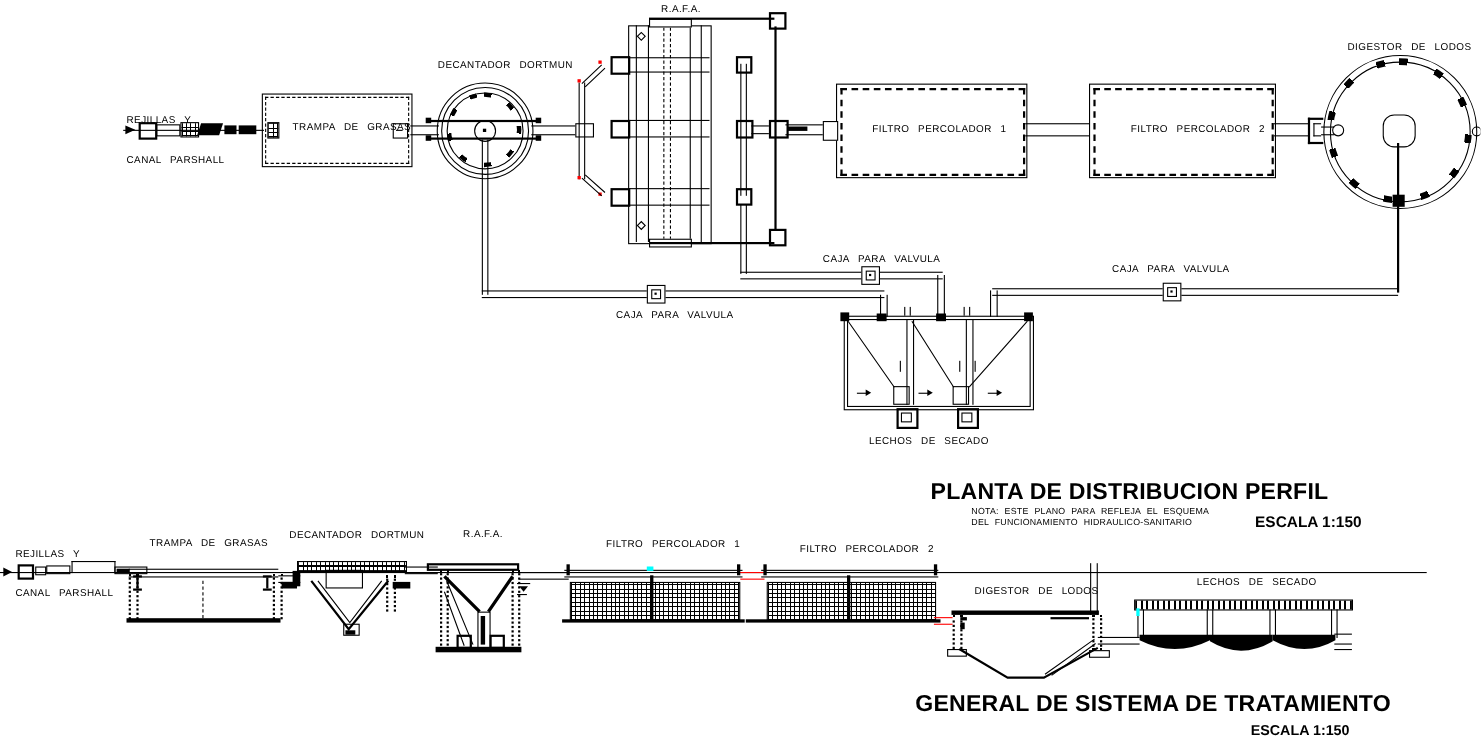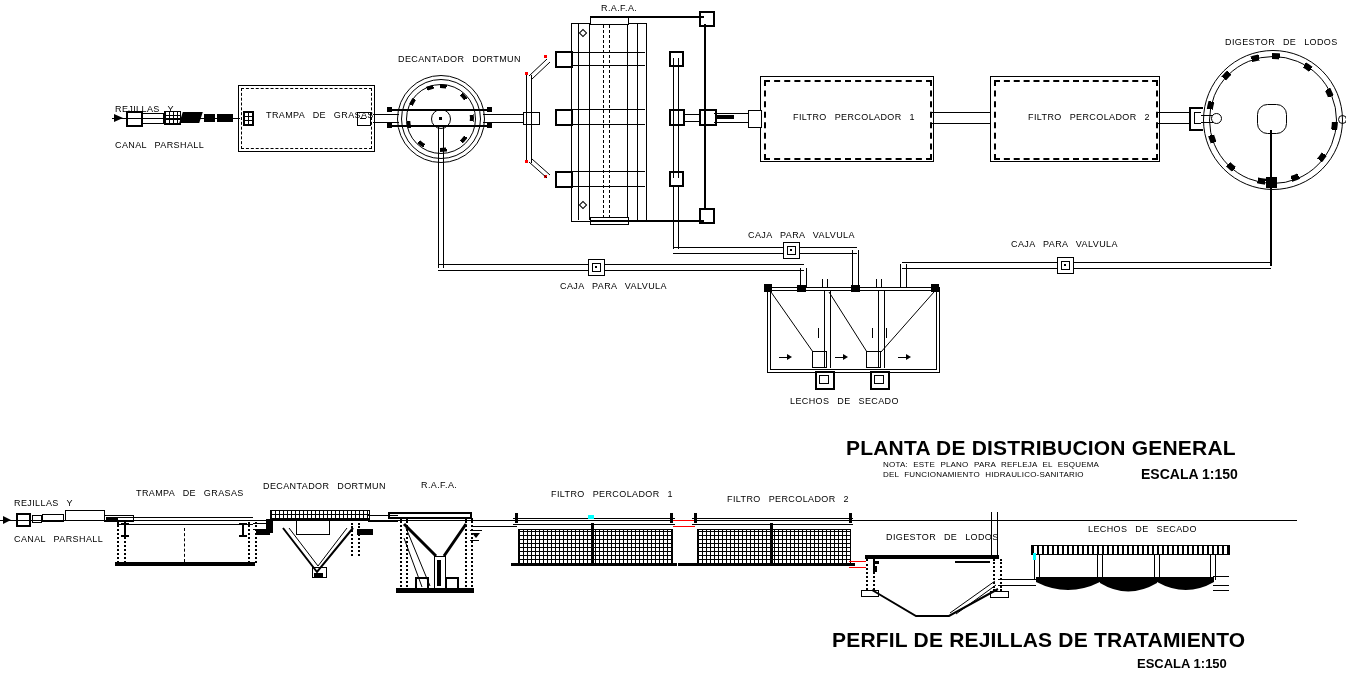--- a/index.html
+++ b/index.html
@@ -317,25 +317,25 @@
       <div class="dblv" style="left:1034px;top:554px;width:4px;height:26px;"></div>
       <div class="dblv" style="left:1097px;top:554px;width:4px;height:26px;"></div>
       <div class="dblv" style="left:1154px;top:554px;width:4px;height:26px;"></div>
       <div class="dblv" style="left:1210px;top:554px;width:4px;height:26px;"></div>
       <div class="a" style="left:1033px;top:553px;width:3px;height:7px;background:#00ffff;"></div>
       <div class="blk" style="left:1213px;top:576px;width:16px;height:1px;"></div>
       <div class="blk" style="left:1213px;top:585px;width:16px;height:1px;"></div>
       <div class="blk" style="left:1213px;top:590px;width:16px;height:1px;"></div>
     </div>
 
-    <div class="title" style="left:846px;top:436px;">PLANTA DE DISTRIBUCION GENERAL</div>
+    <div class="title" style="left:846px;top:436px;">PLANTA DE DISTRIBUCION PERFIL</div>
     <div class="note" style="left:883px;top:460px;">NOTA: ESTE PLANO PARA REFLEJA EL ESQUEMA</div>
     <div class="note" style="left:883px;top:470px;">DEL FUNCIONAMIENTO HIDRAULICO-SANITARIO</div>
     <div class="scale" style="left:1141px;top:466px;">ESCALA 1:150</div>
-    <div class="title" style="left:832px;top:628px;">PERFIL DE REJILLAS DE TRATAMIENTO</div>
+    <div class="title" style="left:832px;top:628px;">GENERAL DE SISTEMA DE TRATAMIENTO</div>
     <div class="scale" style="left:1137px;top:656px;font-size:13px;">ESCALA 1:150</div>
   </div>
 
   <svg width="1346" height="680" viewBox="0 0 1346 680">
 
     <path d="M529,76 L547,59 M532,79 L550,62 M529,162 L547,178 M532,159 L550,175" stroke="#000" fill="none" stroke-width="1"></path>
 
     <path d="M771,292 L813,352 M829,292 L867,352 M934,292 L881,352" stroke="#000" fill="none" stroke-width="1"></path>
 
     <path d="M283,528 L317,572 L353,528" stroke="#000" fill="none" stroke-width="2"></path>

